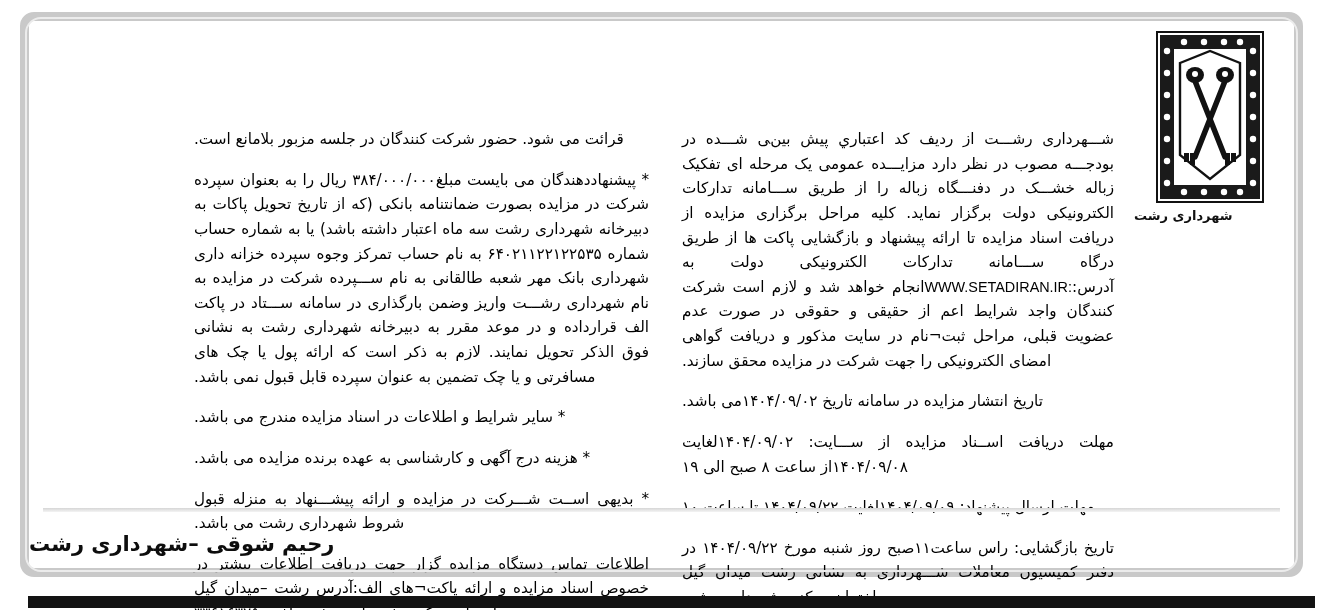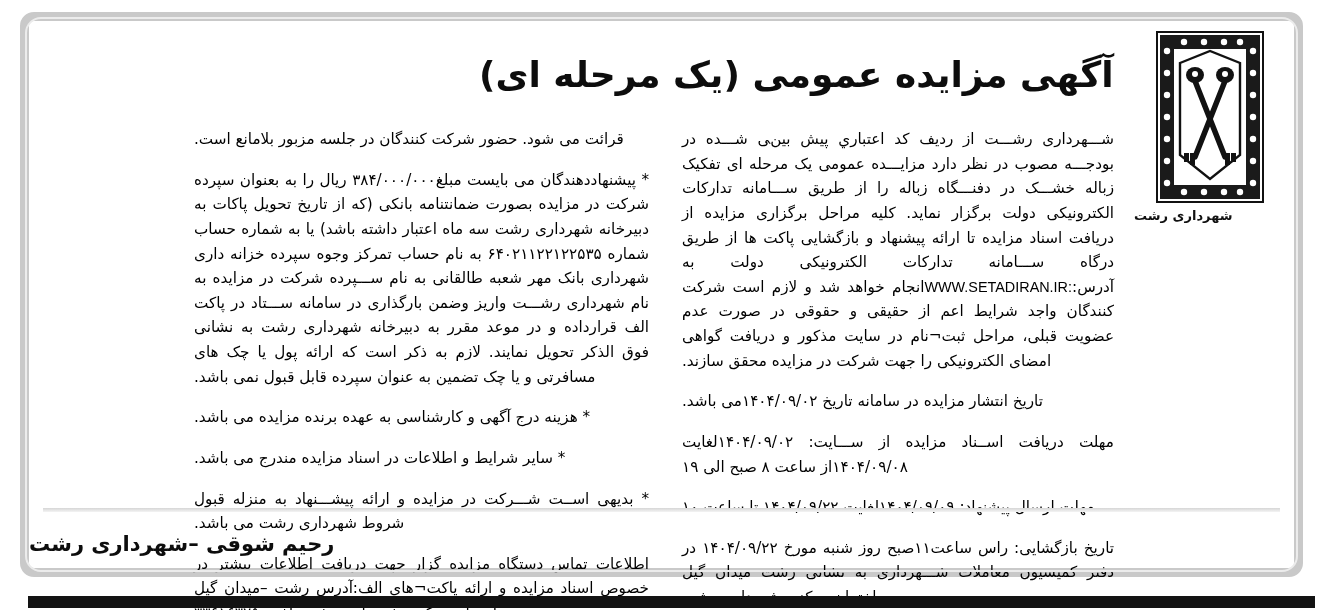--- a/index.html
+++ b/index.html
@@ -248,37 +248,36 @@
               <rect x="36" y="124" width="5" height="12"></rect>
               <rect x="30" y="124" width="5" height="9"></rect>
               <rect x="71" y="124" width="5" height="12"></rect>
               <rect x="77" y="124" width="5" height="9"></rect>
             </g>
           </svg>
         </div>
         <div class="logo-caption">شهرداری رشت</div>
       </div>
 
-      <div class="headline">آگهی مزایده عمومی (یک مرحله ای)</div>
 
       <div class="columns">
 
         <div class="col col-right">
           <p><span>شـــهرداری رشـــت از ردیف کد اعتباري پیش بینﻰ شـــده در بودجـــه مصوب در نظر دارد مزایـــده عمومی یک مرحله ای تفکیک زباله خشـــک در دفنـــگاه زباله را از طریق ســـامانه تدارکات الکترونیکی دولت برگزار نماید. کلیه مراحل برگزاری مزایده از دریافت اسناد مزایده تا ارائه پیشنهاد و بازگشایی پاکت ها از طریق درگاه ســـامانه تدارکات الکترونیکی دولت به آدرس:</span><span class="ltr-url">WWW.SETADIRAN.IR:</span><span>انجام خواهد شد و لازم است شرکت کنندگان  واجد شرایط اعم از حقیقی و حقوقی در صورت عدم عضویت قبلی، مراحل ثبت¬نام در سایت مذکور و دریافت گواهی امضای الکترونیکی را جهت شرکت در مزایده محقق سازند.</span></p>
           <p>تاریخ انتشار مزایده  در سامانه تاریخ ۱۴۰۴/۰۹/۰۲می باشد.</p>
           <p>مهلت دریافت اســناد مزایده  از ســـایت: ۱۴۰۴/۰۹/۰۲لغایت ۱۴۰۴/۰۹/۰۸از ساعت ۸ صبح الی ۱۹</p>
           <p>مهلت ارسال پیشنهاد: ۱۴۰۴/۰۹/۰۹لغایت ۱۴۰۴/۰۹/۲۲ تا ساعت ۱۰</p>
           <p>تاریخ بازگشایی: راس ساعت۱۱صبح روز شنبه مورخ ۱۴۰۴/۰۹/۲۲ در دفتر کمیسیون معاملات شـــهرداری به نشانی رشت میدان گیل ســـاختمان مرکزی شهرداری رشت</p>
         </div>
 
         <div class="col col-left">
           <p>قرائت می شود. حضور شرکت کنندگان در جلسه مزبور بلامانع است.</p>
           <p>* پیشنهاددهندگان می بایست مبلغ۳۸۴/۰۰۰/۰۰۰ ریال را به بعنوان سپرده شرکت در مزایده  بصورت ضمانتنامه بانکی (که از تاریخ تحویل پاکات به دبیرخانه شهرداری رشت سه ماه اعتبار داشته باشد) یا به شماره حساب شماره ۶۴۰۲۱۱۲۲۱۲۲۵۳۵  به نام حساب تمرکز وجوه سپرده خزانه داری شهرداری بانک مهر شعبه طالقانی به نام ســـپرده شرکت در مزایده  به نام شهرداری رشـــت واریز وضمن بارگذاری در سامانه ســـتاد در پاکت الف قرارداده و در موعد مقرر به دبیرخانه شهرداری رشت به نشانی فوق الذکر تحویل  نمایند. لازم به ذکر است که ارائه پول یا چک های مسافرتی و یا چک تضمین به عنوان سپرده قابل قبول نمی باشد.</p>
+          <p>* سایر شرایط و اطلاعات در اسناد مزایده   مندرج می باشد.</p>
           <p>* هزینه درج آگهی و کارشناسی به عهده برنده مزایده  می باشد.</p>
-          <p>* سایر شرایط و اطلاعات در اسناد مزایده   مندرج می باشد.</p>
           <p>* بدیهی اســت شـــرکت در مزایده و ارائه پیشـــنهاد به منزله قبول شروط شهرداری رشت می باشد.</p>
           <p>اطلاعات تماس دستگاه مزایده   گزار جهت دریافت اطلاعات بیشتر در خصوص اسناد مزایده و ارائه پاکت¬های الف:آدرس رشت –میدان گیل ساختمان مرکزی شهرداری رشت تلفن: ۳۳۶۱۶۳۲۵</p>
         </div>
 
       </div>
 
       <div class="sig-divider"></div>
       <div class="signature">رحیم شوقی  –شهرداری رشت</div>
 
     </div>

